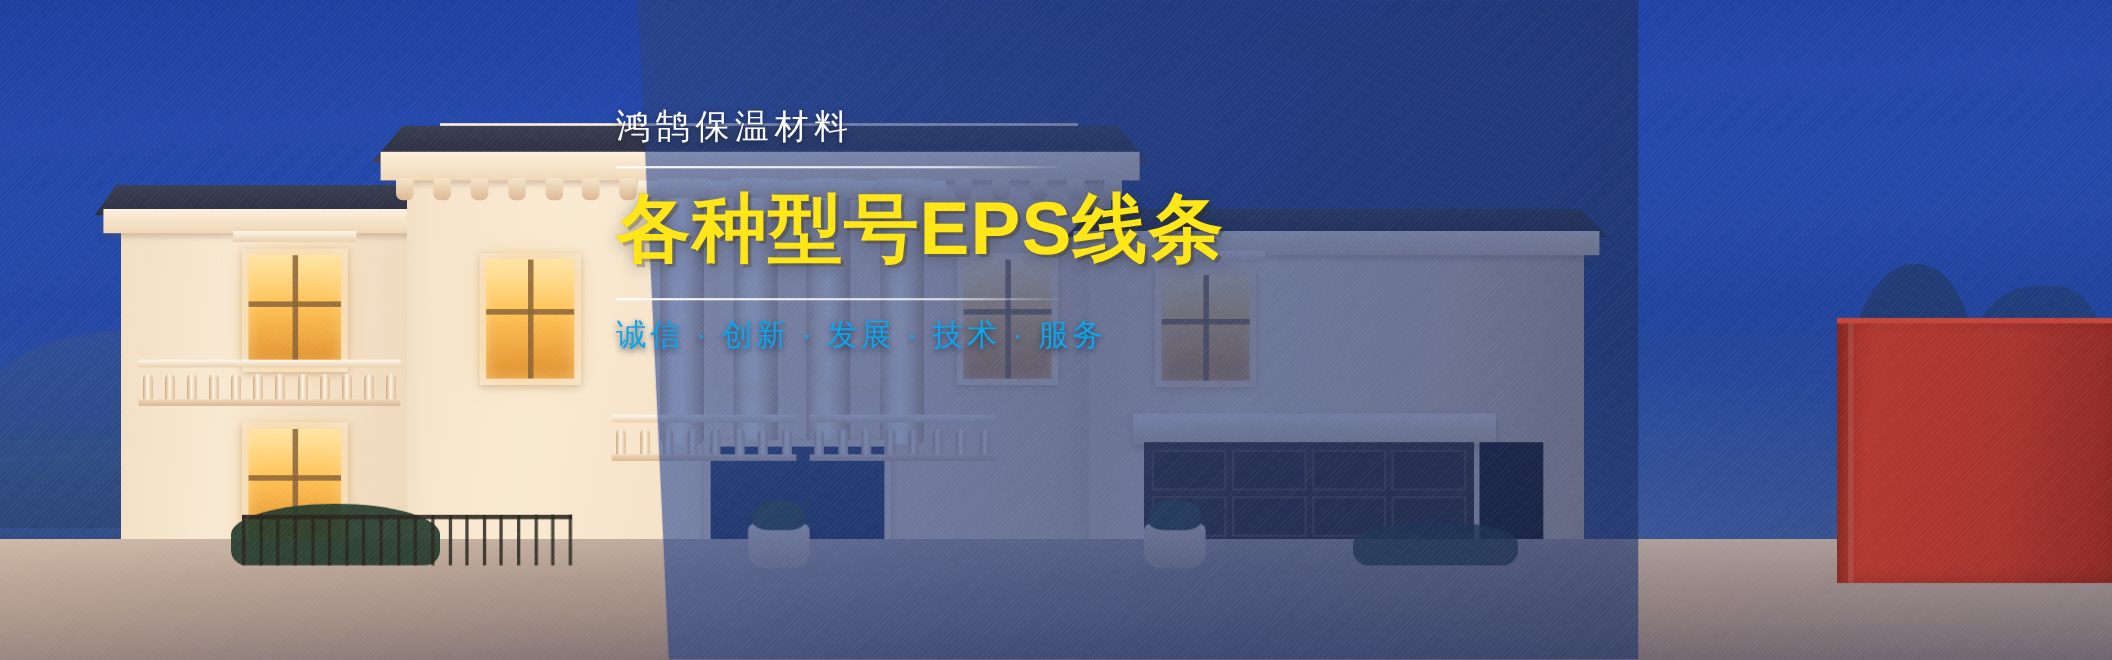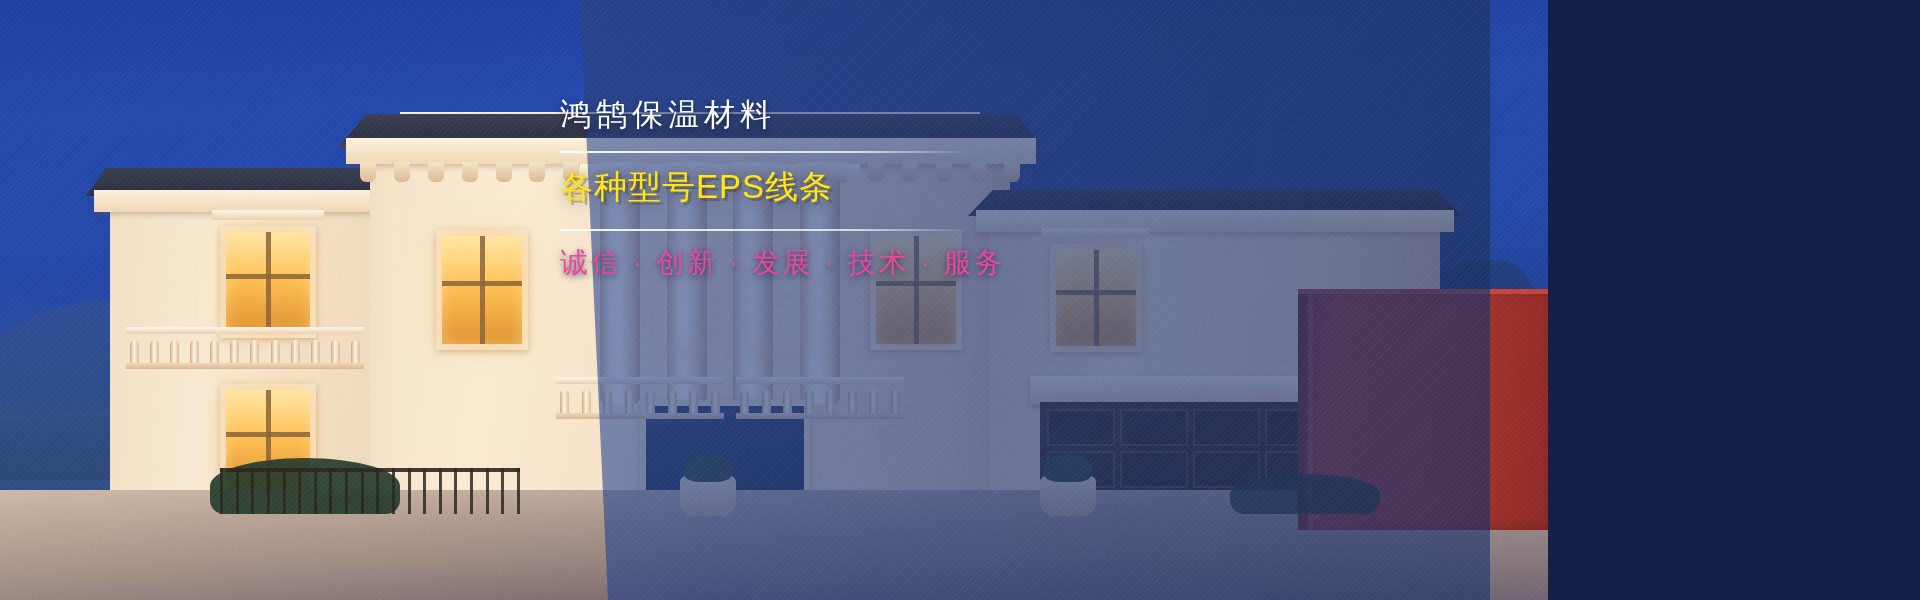--- a/index.html
+++ b/index.html
@@ -2,21 +2,21 @@
 <html><head>
 <meta charset="utf-8">
 <title>Banner</title>
 <style>
   * { margin:0; padding:0; box-sizing:border-box; }
   html,body { background:#12204a; }
   body { font-family:"Liberation Sans","DejaVu Sans",sans-serif; }
 
   .banner {
     position:relative;
-    width:1548px; height:600px;
+    width:1920px; height:600px;
     overflow:hidden;
     background:#1b2f6b;
     padding-left:20px;
   }
 
   
   .sky {
     position:absolute; inset:0;
     background:
       radial-gradient(ellipse 70% 55% at 52% 88%, rgba(60,95,175,.55) 0%, rgba(30,52,120,0) 70%),
@@ -242,34 +242,34 @@
   .brand {
     font-size:31px; letter-spacing:5px; color:#fdfdff; font-weight:400;
     text-shadow:0 2px 6px rgba(10,20,50,.65);
     line-height:1.25;
   }
   .rule {
     margin:16px 0 14px 0; height:2px; width:410px;
     background:linear-gradient(90deg, rgba(255,255,255,.95) 0%, rgba(255,255,255,.75) 72%, rgba(255,255,255,0) 100%);
   }
   .head {
-    font-size:33px; font-weight:normal; color:#ffe619; letter-spacing:1px;
+    font-size:68px; font-weight:bold; color:#ffe619; letter-spacing:1px;
     line-height:1.21;
     text-shadow:
       0 0 1px rgba(120,90,0,.35),
       3px 3px 0 rgba(58,44,4,.28),
       0 3px 14px rgba(30,28,0,.35);
     white-space:nowrap;
   }
   .rule2 {
     margin:22px 0 13px 0; height:2px; width:410px;
     background:linear-gradient(90deg, rgba(255,255,255,.95) 0%, rgba(255,255,255,.72) 72%, rgba(255,255,255,0) 100%);
   }
   .slogan {
-    font-size:28px; color:#ec4899; letter-spacing:3px; font-weight:400;
+    font-size:28px; color:#0ea5e9; letter-spacing:3px; font-weight:400;
     text-shadow:0 2px 6px rgba(10,20,50,.6);
     white-space:nowrap;
   }
 </style>
 </head>
 <body>
 
 <div class="banner">
 
   <div class="sky"></div>

